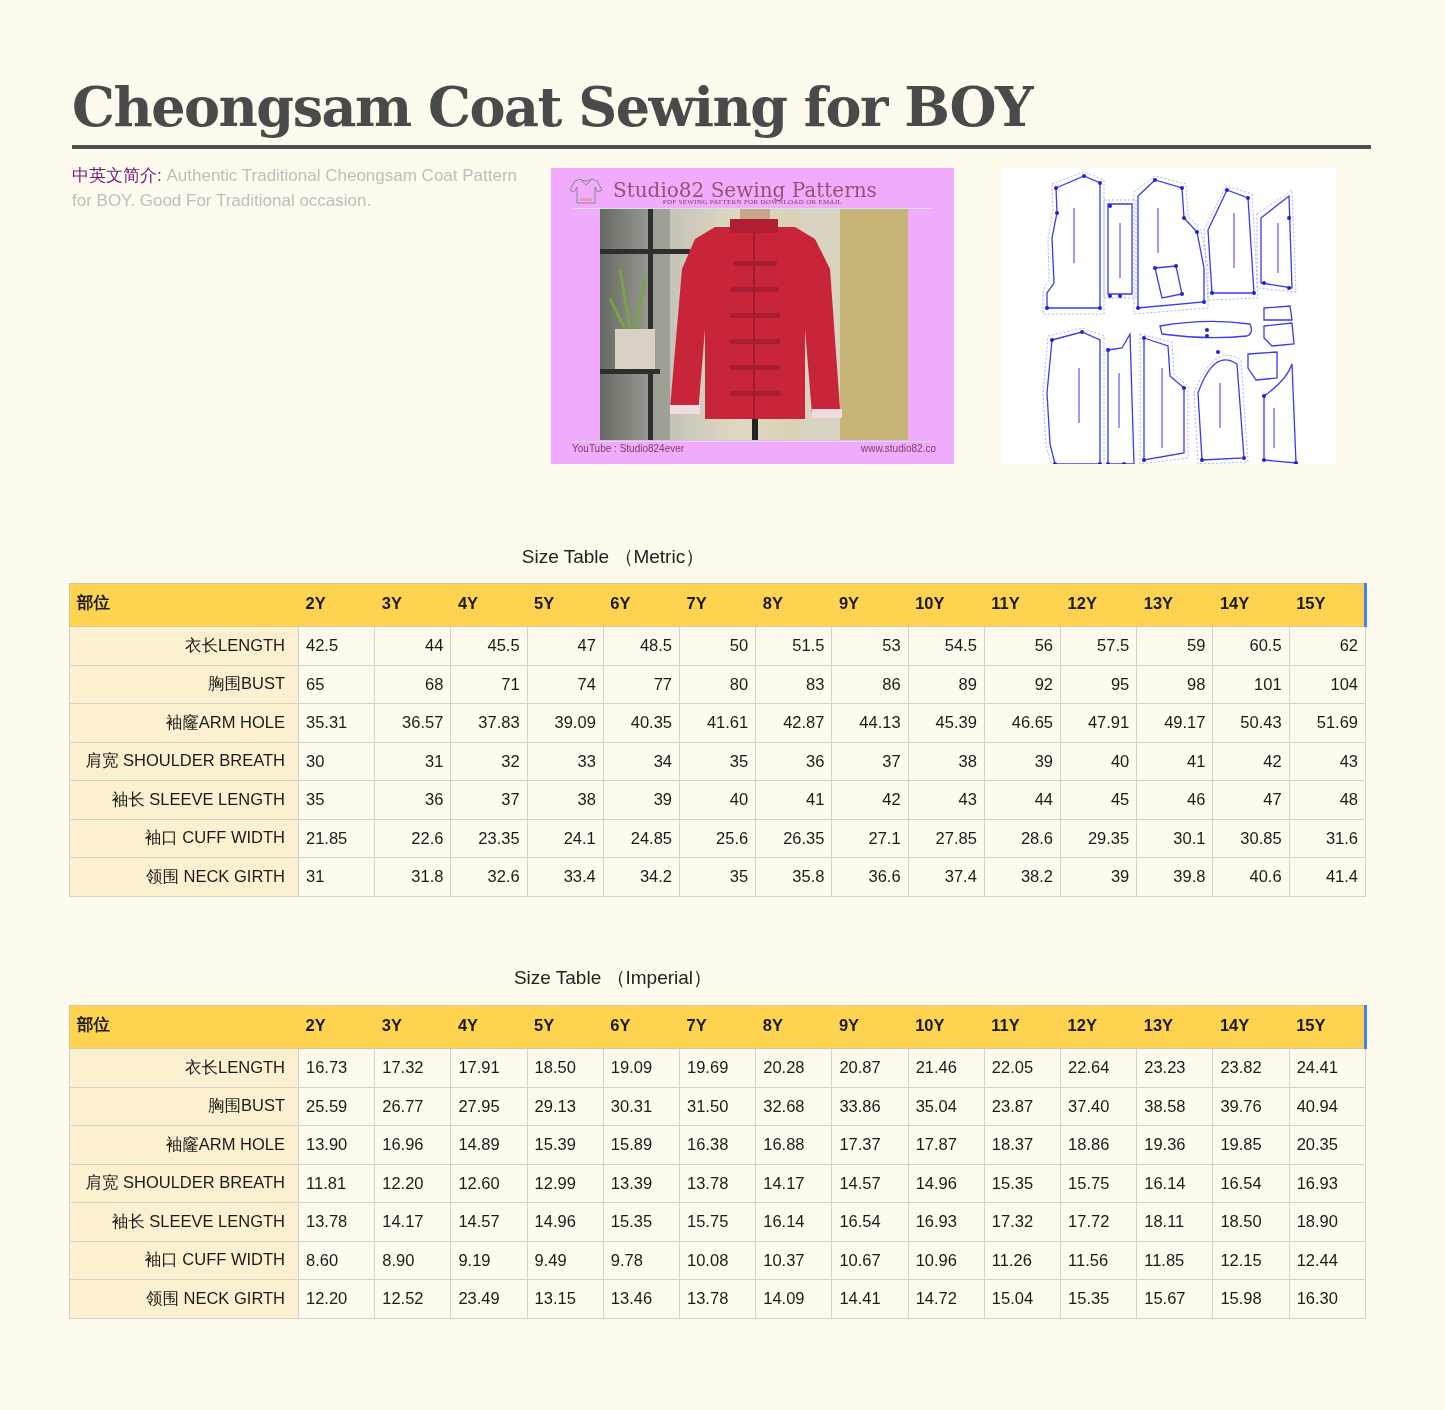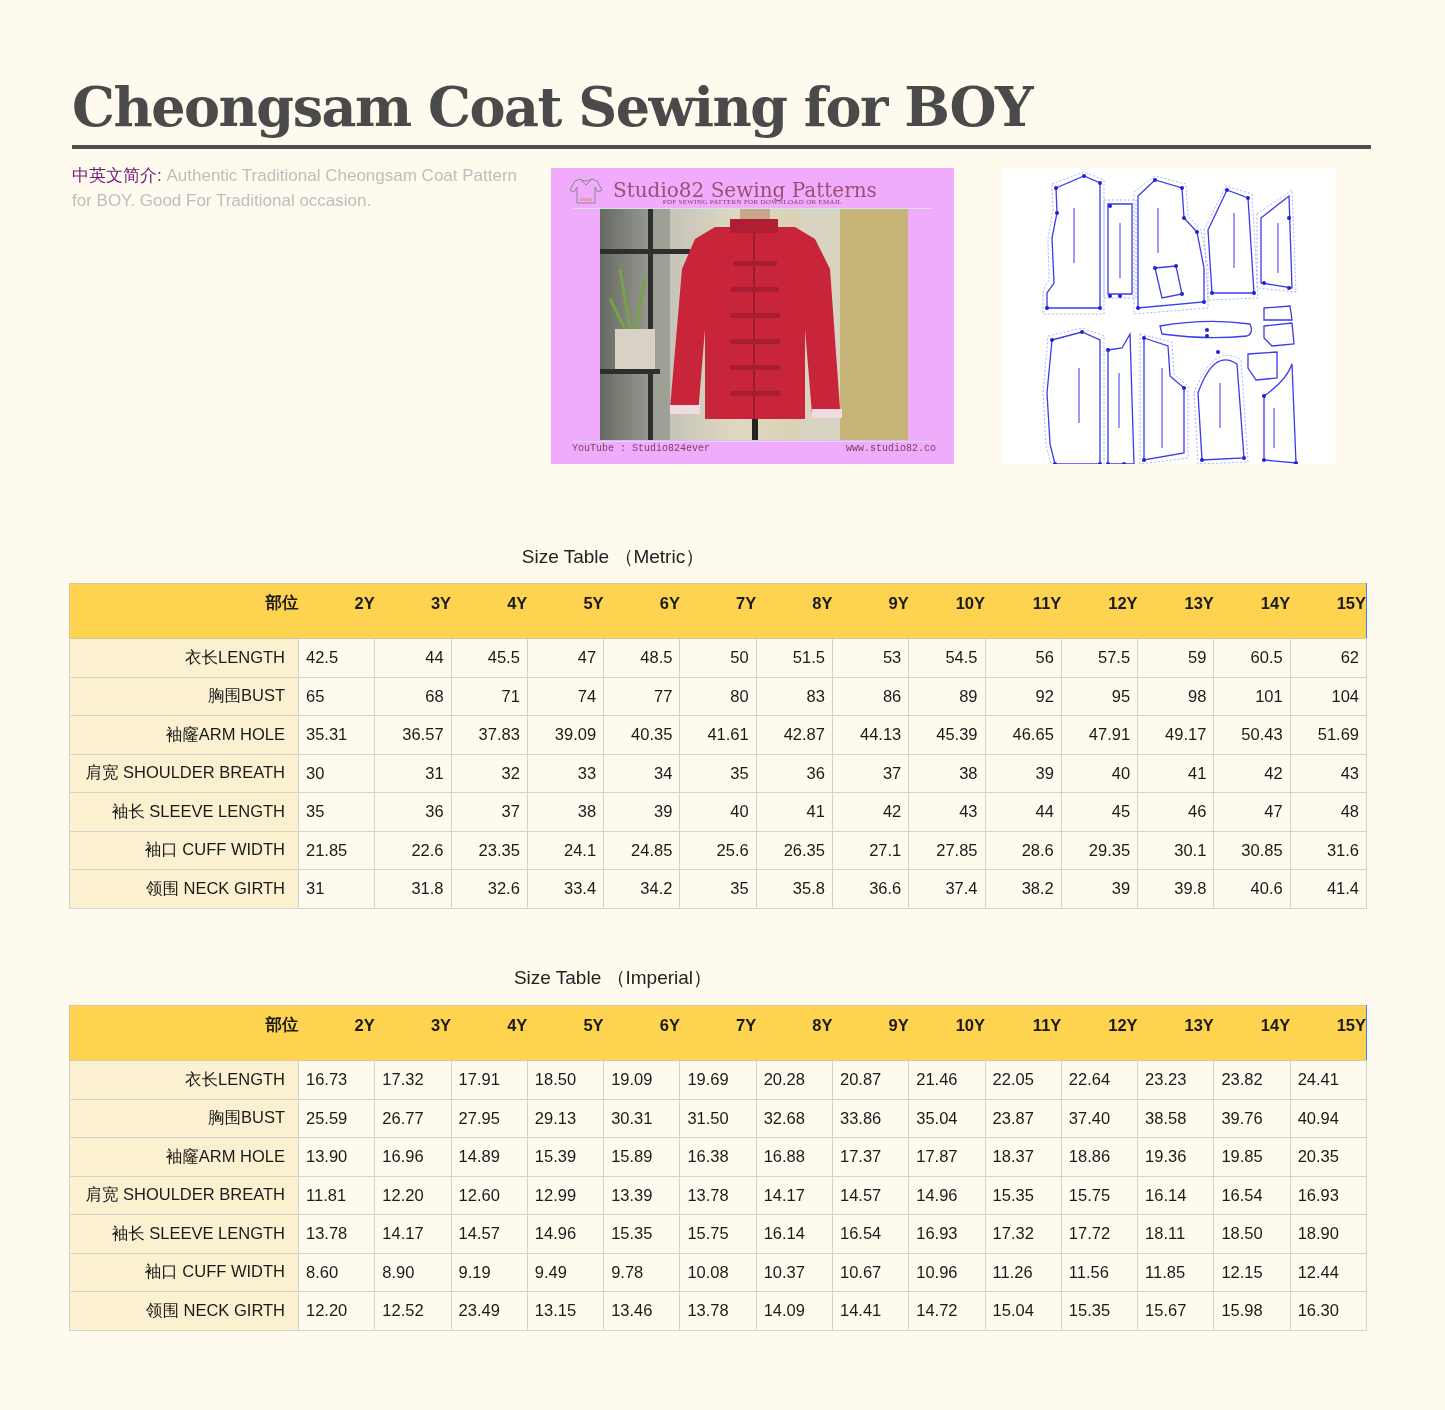--- a/index.html
+++ b/index.html
@@ -42,43 +42,43 @@
     position: absolute; left: 0; right: 0; top: 30px; text-align: center;
     font-family: "Liberation Serif", serif; font-size: 7px; color: #7a4460; letter-spacing: .3px;
   }
   .promo .hline { position: absolute; left: 22px; right: 22px; height: 1px; background: #cfe3ee; }
   .promo .photo {
     position: absolute; left: 49px; top: 41px; width: 308px; height: 231px;
     background: linear-gradient(90deg, #6b6f66 0%, #bfc0b5 18%, #e0d8c2 45%, #d8cfb0 70%, #c9b77d 100%);
     overflow: hidden;
   }
   .promo .footer-l, .promo .footer-r {
-    position: absolute; top: 275px; font-family: Liberation Mono, monospace; font-size: 10px; color: #7a4460;
+    position: absolute; top: 275px; font-family: Liberation Sans, sans-serif; font-size: 10px; color: #7a4460;
   }
   .promo .footer-l { left: 21px; }
   .promo .footer-r { right: 18px; }
   .patterns {
     position: absolute; left: 1002px; top: 168px; width: 334px; height: 296px;
     background: #ffffff;
   }
   .table-caption {
     position: absolute; left: 0; width: 1226px; text-align: center;
     font-size: 19px; color: #222;
   }
   table.size {
     position: absolute; left: 69px; width: 1298px;
     border-collapse: collapse; table-layout: fixed;
     font-size: 16.5px;
   }
   table.size th {
-    background: #fed34f; text-align: right; font-weight: bold;
-    height: 38px; padding: 0 0 16px 7px; border: 1px solid #d6c9a0; border-left: none; border-right: none;
+    background: #fed34f; text-align: left; font-weight: bold;
+    height: 38px; padding: 0 0 4px 7px; border: 1px solid #d6c9a0; border-left: none; border-right: none;
   }
   table.size th:first-child { border-left: 1px solid #d6c9a0; }
-  table.size th:last-child { border-right: 1px solid #3b82f6; margin-left: 20px; }
+  table.size th:last-child { border-right: 3px solid #3b82f6; margin-left: 20px; }
   table.size td {
     height: 37.5px; border: 1px solid #d5d3cc; padding: 0 7px;
     background: #fefaee;
   }
   table.size td.rowlabel { background: #fbf0cf; text-align: right; padding-right: 13px; white-space: nowrap; }
   table.size td.first { text-align: left; }
   table.metric td.num { text-align: right; }
   table.metric td.num.first { text-align: left; }
   table.imperial td.num { text-align: left; }
 </style>

